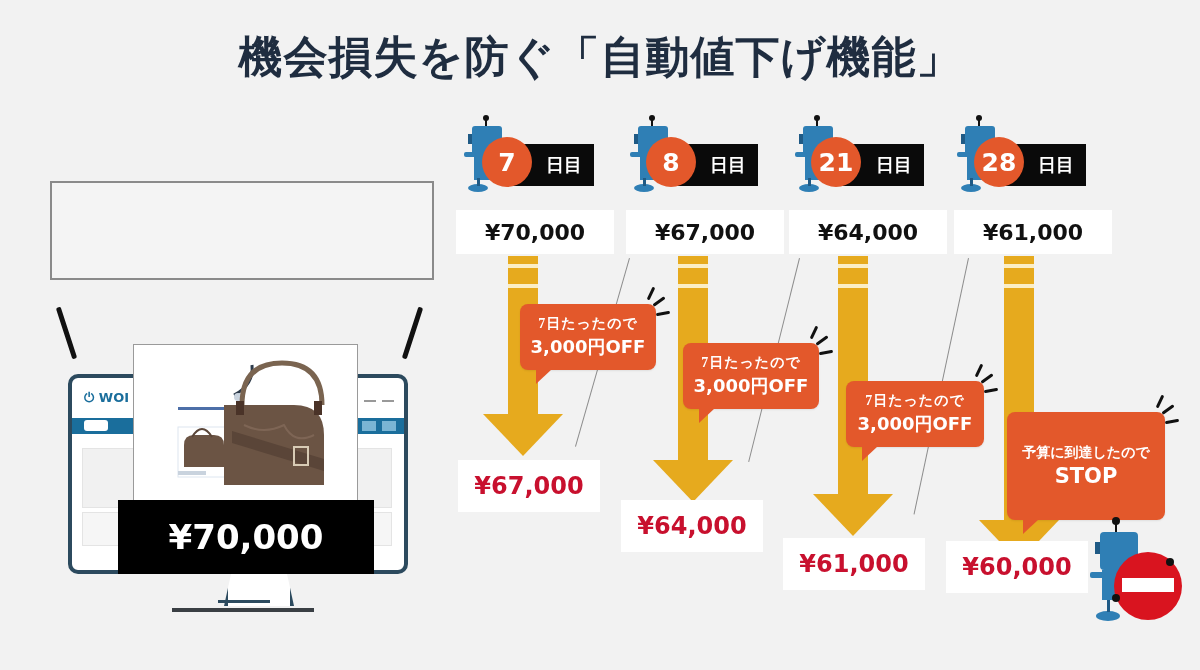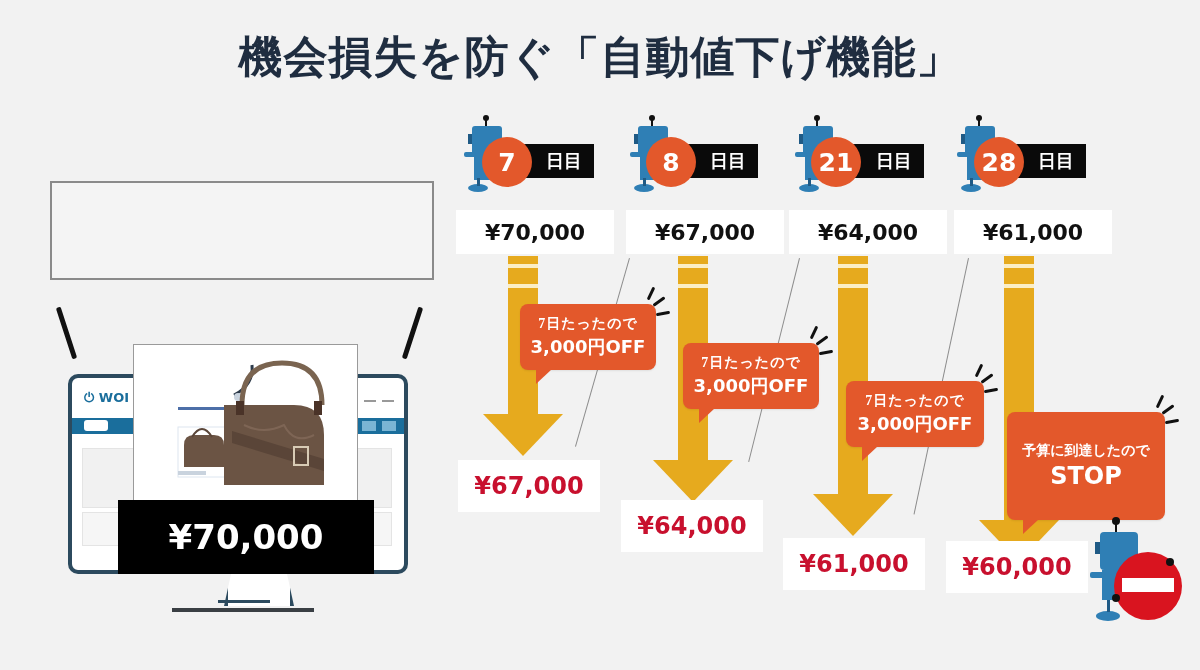--- a/index.html
+++ b/index.html
@@ -53,21 +53,21 @@
   }
   .price-banner {
     position: absolute; left: 118px; top: 500px; width: 256px; height: 74px;
     background: #000; color: #fff; font-size: 34px; font-weight: bold;
     display: flex; align-items: center; justify-content: center;
   }
 
   
   .robot { position: absolute; width: 50px; height: 80px; }
   .day-tag {
-    position: absolute; height: 34px; width: 92px; background: #0a0a0a;
+    position: absolute; height: 42px; width: 92px; background: #0a0a0a;
     color: #fff; font-size: 18px; font-weight: bold;
     display: flex; align-items: center; justify-content: flex-end; padding-right: 12px;
   }
   .day-badge {
     position: absolute; width: 50px; height: 50px; border-radius: 50%;
     background: #e3582b; color: #fff; font-weight: bold; font-size: 25px;
     display: flex; align-items: center; justify-content: center;
   }
 
   .start-price {
@@ -269,21 +269,21 @@
     </div>
   <div class="day-badge" style="left:974px; top:137px;">28</div>
   <div class="start-price" style="left:954px; top:210px;">¥61,000</div>
   <div class="shaft" style="left:1004px; top:256px; height:266px;">
     <div class="shaft-stripe" style="top:8px;"></div>
       <div class="shaft-stripe" style="top:28px;"></div>
   </div>
   <div class="arrow-head" style="left:979px; top:520px;"></div>
   <div class="bubble" style="left:1007px; top:412px; width:158px; height:108px;">
     <span class="l1" style="font-size:14px; letter-spacing:0;">予算に到達したので</span>
-    <span class="l2" style="font-size:24px;">STOP</span>
+    <span class="l2" style="font-size:21px;">STOP</span>
     <div class="tail"></div>
     <div class="tick" style="right:-2px; top:-12px; transform:rotate(-65deg);"></div>
     <div class="tick" style="right:-10px; top:-4px; transform:rotate(-35deg);"></div>
     <div class="tick" style="right:-14px; top:8px; transform:rotate(-10deg);"></div>
   </div>
   <div class="end-price" style="left:946px; top:541px;">¥60,000</div>
 
   <svg class="abs" style="left:1086px; top:514px;" width="96" height="108" viewBox="0 0 96 108">
     <line x1="30" y1="6" x2="30" y2="18" stroke="#111" stroke-width="2"></line>
       <circle cx="30" cy="7" r="4" fill="#111"></circle>

